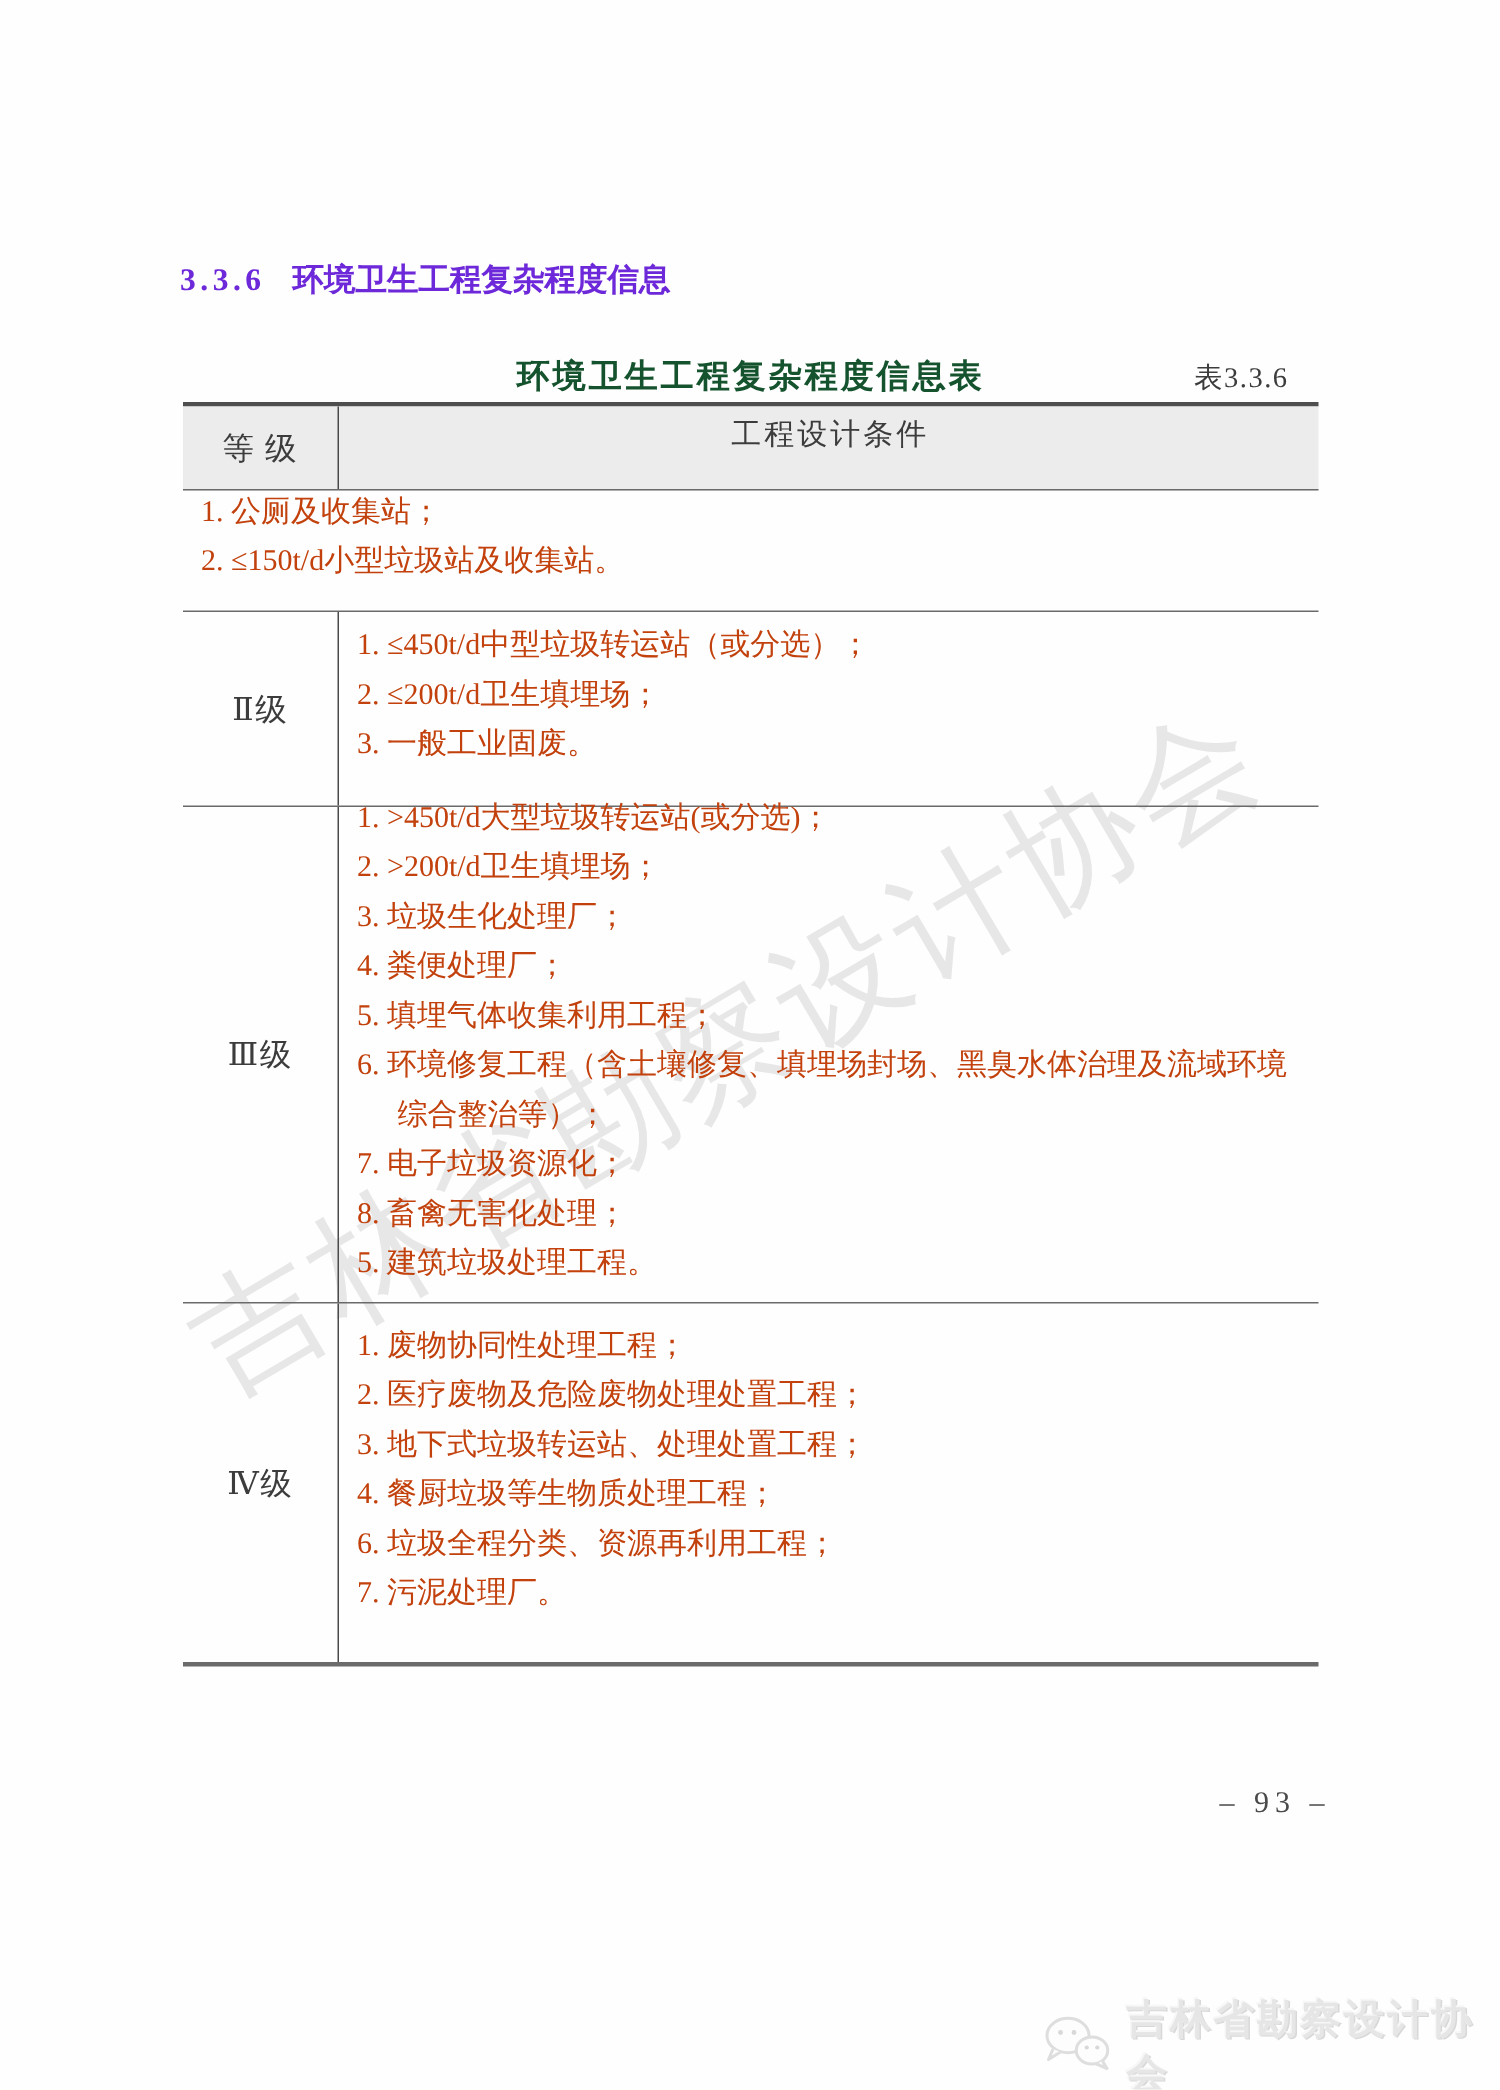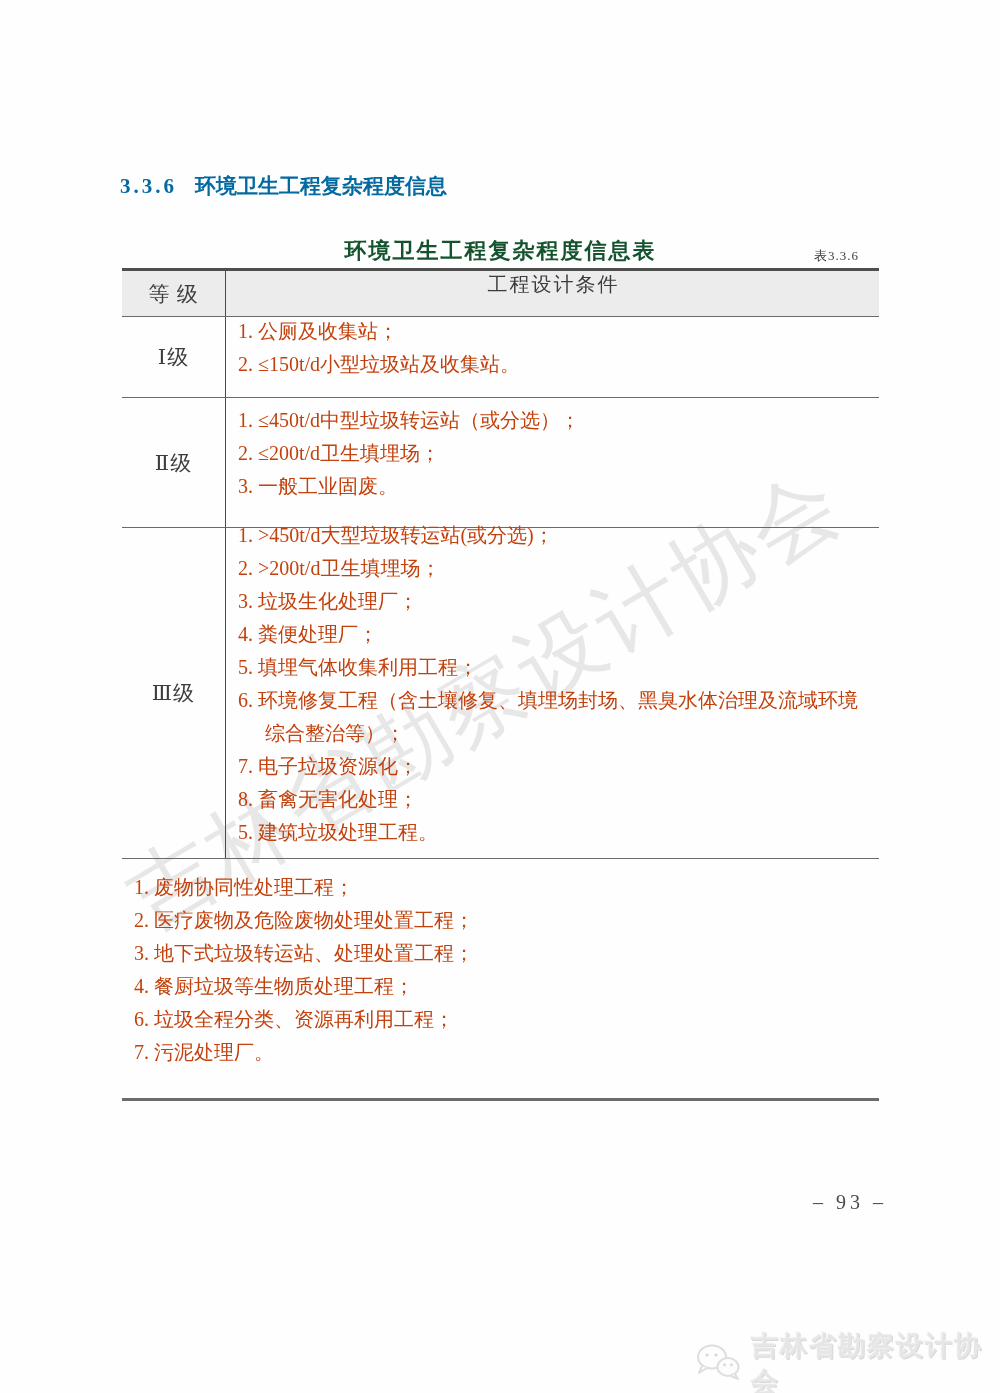--- a/index.html
+++ b/index.html
@@ -22,42 +22,42 @@
     letter-spacing:4px;
     color:#c9c9c9;
     opacity:0.42;
     z-index:0;
     font-family:"Liberation Serif","DejaVu Serif",serif;
   }
   .content { position:relative; z-index:1; }
   
   .section-heading {
     position:absolute; left:120px; top:172px;
-    font-size:21px; font-weight:bold; color:#0369a1;text-align:right;
+    font-size:21px; font-weight:bold; color:#6d28d9;text-align:right;
   }
   .section-heading .num { letter-spacing:3px; margin-right:18px; }
   
   .table-wrap { position:absolute; left:122px; top:230px; width:757px; }
   .table-title-bar { position:relative; height:38px; }
   .table-title {
     text-align:center; padding-top:6px;
     font-family:"Liberation Sans","DejaVu Sans",sans-serif;
     font-weight:bold; font-size:22px; letter-spacing:2px; color:#14532d;
   }
   .table-label {
     position:absolute; right:20px; bottom:3px;
-    font-size:13px; color:#3c3c3c; letter-spacing:1px;
+    font-size:19px; color:#3c3c3c; letter-spacing:1px;
   }
   .data-table {
     border-top:3px solid #4e4e4e;
     border-bottom:3px solid #6b6b6b;
   }
   .t-row { display:flex; border-bottom:1px solid #6a6a6a; }
   .t-row:last-child { border-bottom:none; }
-  .t-row.header { height:46px; background:#ececec; }
+  .t-row.header { height:56px; background:#ececec; }
   .t-row.r1 { height:81px; }
   .t-row.r2 { height:130px; }
   .t-row.r3 { height:331px; }
   .t-row.r4 { height:239px; }
   .level-cell {
     width:104px; flex:0 0 104px;
     border-right:1px solid #4a4a4a;
     display:flex; align-items:center; justify-content:center;
     font-size:21px; color:#3c3c3c; letter-spacing:1px;
   }
@@ -115,21 +115,20 @@
       </div>
 
       <div class="data-table">
 
         <div class="t-row header">
           <div class="level-cell">等 级</div>
           <div class="cond-cell header-cell">工程设计条件</div>
         </div>
 
         <div class="t-row r1">
-          <div class="level-cell">Ⅰ级</div>
           <div class="cond-cell">
               <div class="cond-item">1. 公厕及收集站；</div>
               <div class="cond-item">2. ≤150t/d小型垃圾站及收集站。</div>
             </div>
         </div>
 
         <div class="t-row r2">
           <div class="level-cell">Ⅱ级</div>
           <div class="cond-cell">
               <div class="cond-item">1. ≤450t/d中型垃圾转运站（或分选）；</div>
@@ -147,20 +146,21 @@
               <div class="cond-item">4. 粪便处理厂；</div>
               <div class="cond-item">5. 填埋气体收集利用工程；</div>
               <div class="cond-item">6. 环境修复工程（含土壤修复、填埋场封场、黑臭水体治理及流域环境综合整治等）；</div>
               <div class="cond-item">7. 电子垃圾资源化；</div>
               <div class="cond-item">8. 畜禽无害化处理；</div>
               <div class="cond-item">5. 建筑垃圾处理工程。</div>
             </div>
         </div>
 
         <div class="t-row r4">
+          <div class="level-cell">Ⅳ级</div>
           <div class="cond-cell">
               <div class="cond-item">1. 废物协同性处理工程；</div>
               <div class="cond-item">2. 医疗废物及危险废物处理处置工程；</div>
               <div class="cond-item">3. 地下式垃圾转运站、处理处置工程；</div>
               <div class="cond-item">4. 餐厨垃圾等生物质处理工程；</div>
               <div class="cond-item">6. 垃圾全程分类、资源再利用工程；</div>
               <div class="cond-item">7. 污泥处理厂。</div>
             </div>
         </div>
 

